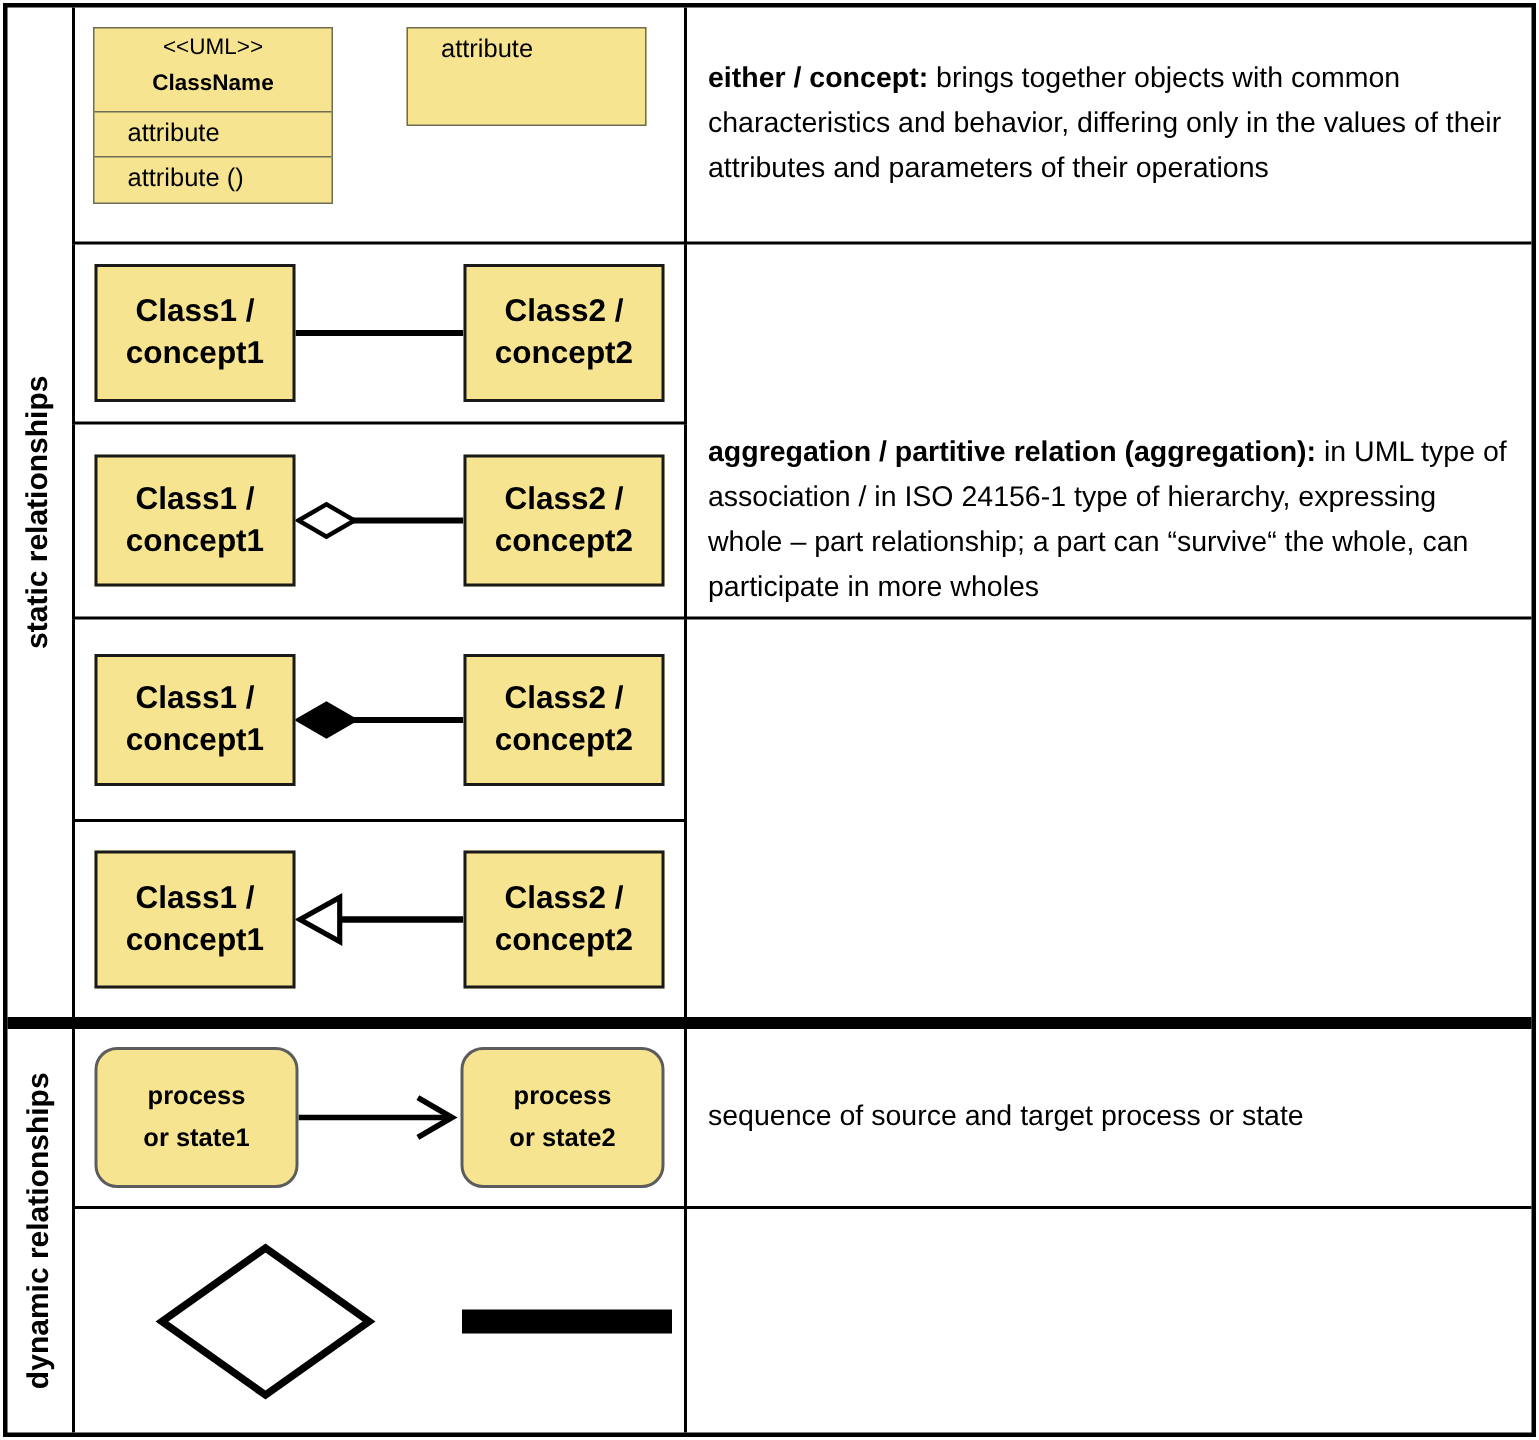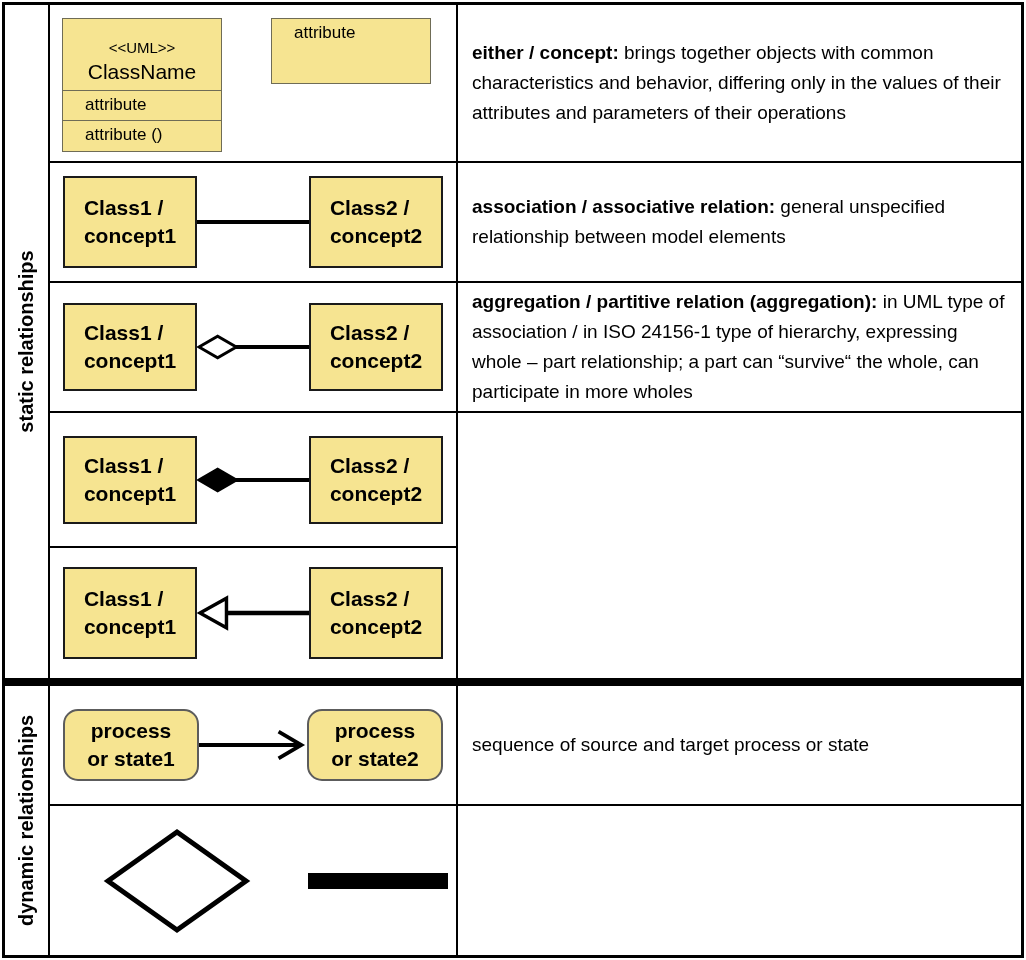--- a/index.html
+++ b/index.html
@@ -22,36 +22,36 @@
        box-sizing:border-box;display:flex;align-items:center;padding:0 13px;}
   .desc{grid-column:3;border-bottom:2px solid #000;box-sizing:border-box;
         display:flex;flex-direction:column;justify-content:center;padding:6px 16px 6px 14px;}
   .r1{grid-row:1}.r2{grid-row:2}.r3{grid-row:3}.r4{grid-row:4}.r5{grid-row:5}.r6{grid-row:7}.r7{grid-row:8}
   .r5.sym,.r5.desc,.r7.sym,.r7.desc{border-bottom:none;}
   .dtext{font-size:19px;line-height:30px;}
   .term{font-weight:700;}
   
   .sym.r1{align-items:flex-start;padding:13px 12px;gap:49px;}
   .umlbox{width:160px;box-sizing:border-box;background:var(--box-fill);border:1.5px solid #6f6c56;}
-  .ubhead{border-bottom:1.5px solid #6f6c56;text-align:center;padding:3px 0 5px 0;margin-top:16px;}
+  .ubhead{border-bottom:1.5px solid #6f6c56;text-align:center;padding:3px 0 5px 0;}
   .stereo{font-size:15px;line-height:20px;}
-  .bname{font-size:21px;font-weight:400;line-height:27px;}
+  .bname{font-size:15px;font-weight:700;line-height:27px;}
   .ubattr{font-size:17px;line-height:28px;padding-left:22px;border-bottom:1.5px solid #6f6c56;box-sizing:border-box;height:30px;}
   .ubattr:last-child{border-bottom:none;}
   .ubattr.tall{height:64px;}
   
   .cbox{width:134px;height:92px;box-sizing:border-box;background:var(--box-fill);
         border:2px solid #1a1a1a;display:flex;align-items:center;justify-content:center;
-        font-size:21px;font-weight:700;line-height:28px;white-space:pre-line;flex:none;}
+        font-size:21px;font-weight:700;line-height:28px;text-align:center;white-space:pre-line;flex:none;}
   .sym.r3 .cbox,.sym.r4 .cbox{height:88px;}
   .conn{flex:1 1 auto;height:40px;}
   
-  .pbox{width:136px;height:72px;box-sizing:border-box;background:var(--box-fill);
+  .pbox{width:136px;height:94px;box-sizing:border-box;background:var(--box-fill);
         border:2px solid #5c5c5c;border-radius:15px;display:flex;align-items:center;justify-content:center;
-        font-size:21px;font-weight:700;line-height:28px;text-align:center;white-space:pre-line;flex:none;}
+        font-size:17px;font-weight:700;line-height:28px;text-align:center;white-space:pre-line;flex:none;}
   
   .sym.r7{padding-left:52px;gap:56px;}
   .dshape{flex:none;}
   .pbar{width:140px;height:16px;background:#000;flex:none;}
 </style>
 </head>
 <body>
 
 <div class="table">
 
@@ -84,26 +84,20 @@
   </div>
 
   <div class="sym r2">
     <div class="cbox">Class1 /
 concept1</div>
     <svg class="conn" viewBox="0 0 114 40" preserveAspectRatio="none">
       <line x1="0" y1="20" x2="114" y2="20" stroke="#000" stroke-width="4"></line>
     </svg>
     <div class="cbox">Class2 /
 concept2</div>
-  </div>
-  <div class="desc r2">
-    <div class="dtext">
-      <span class="term">association / associative relation:</span>
-      <span>general unspecified relationship between model elements</span>
-    </div>
   </div>
 
   <div class="sym r3">
     <div class="cbox">Class1 /
 concept1</div>
     <svg class="conn" viewBox="0 0 114 40">
       <line x1="38" y1="20" x2="114" y2="20" stroke="#000" stroke-width="4"></line>
       <polygon points="2,20 21,9 40,20 21,31" fill="#fff" stroke="#000" stroke-width="3"></polygon>
     </svg>
     <div class="cbox">Class2 /

